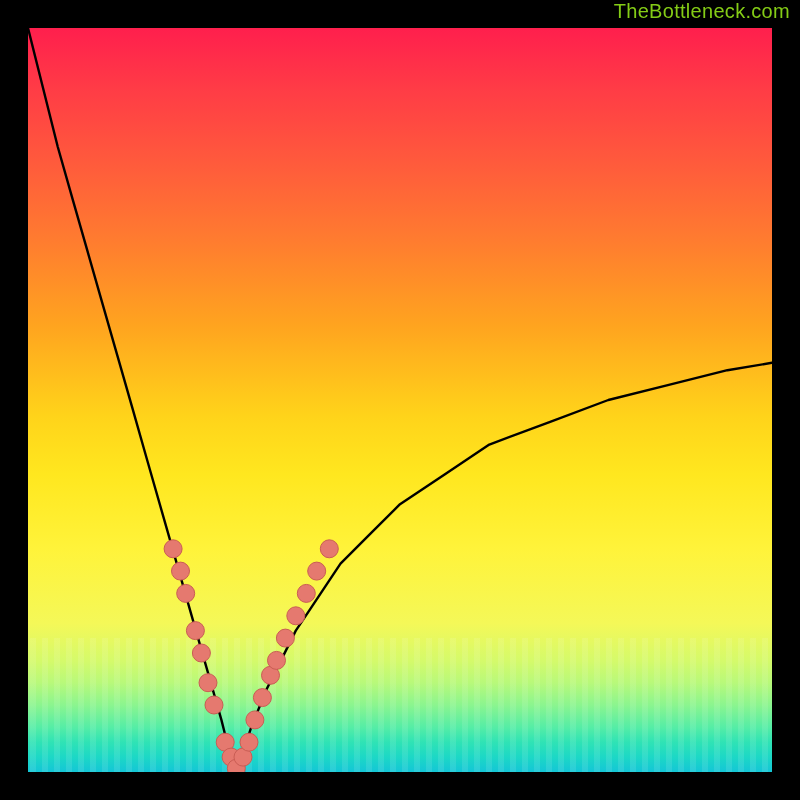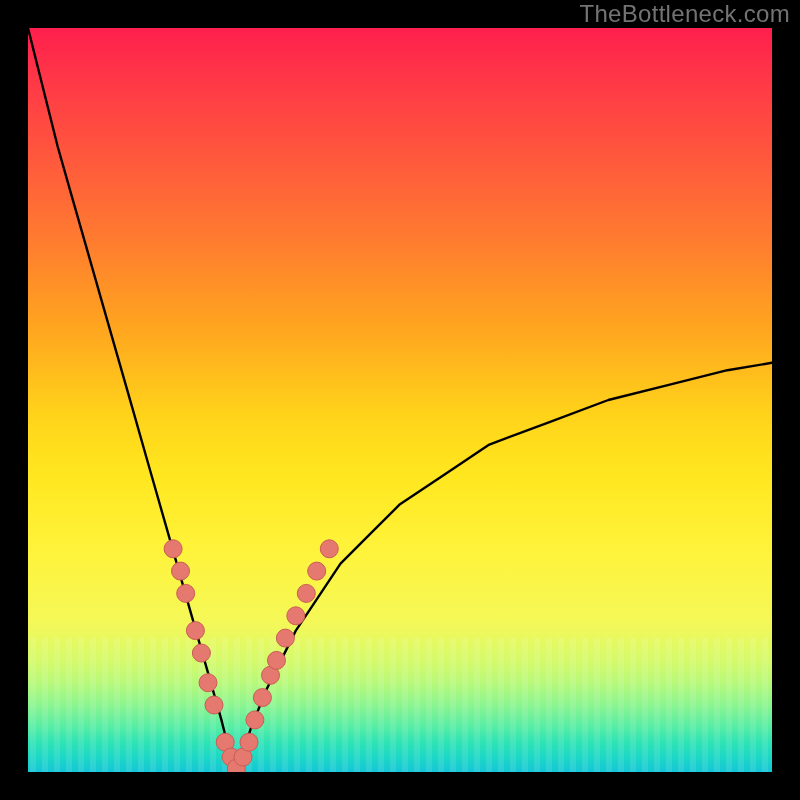--- a/index.html
+++ b/index.html
@@ -60,22 +60,22 @@
     );
   }
   .svg-layer {
     position: absolute;
     inset: 0;
   }
   .watermark {
     position: absolute;
     top: 0px;
     right: 10px;
-    color: #737373;
-    font-size: 24px;
+    color: #84cc16;
+    font-size: 20px;
     font-weight: 500;
     letter-spacing: 0.3px;
     text-shadow: 0 0 1px rgba(0,0,0,0.2);
     user-select: none;
     text-align: right;
   }
 </style>
 </head>
 <body>
 

